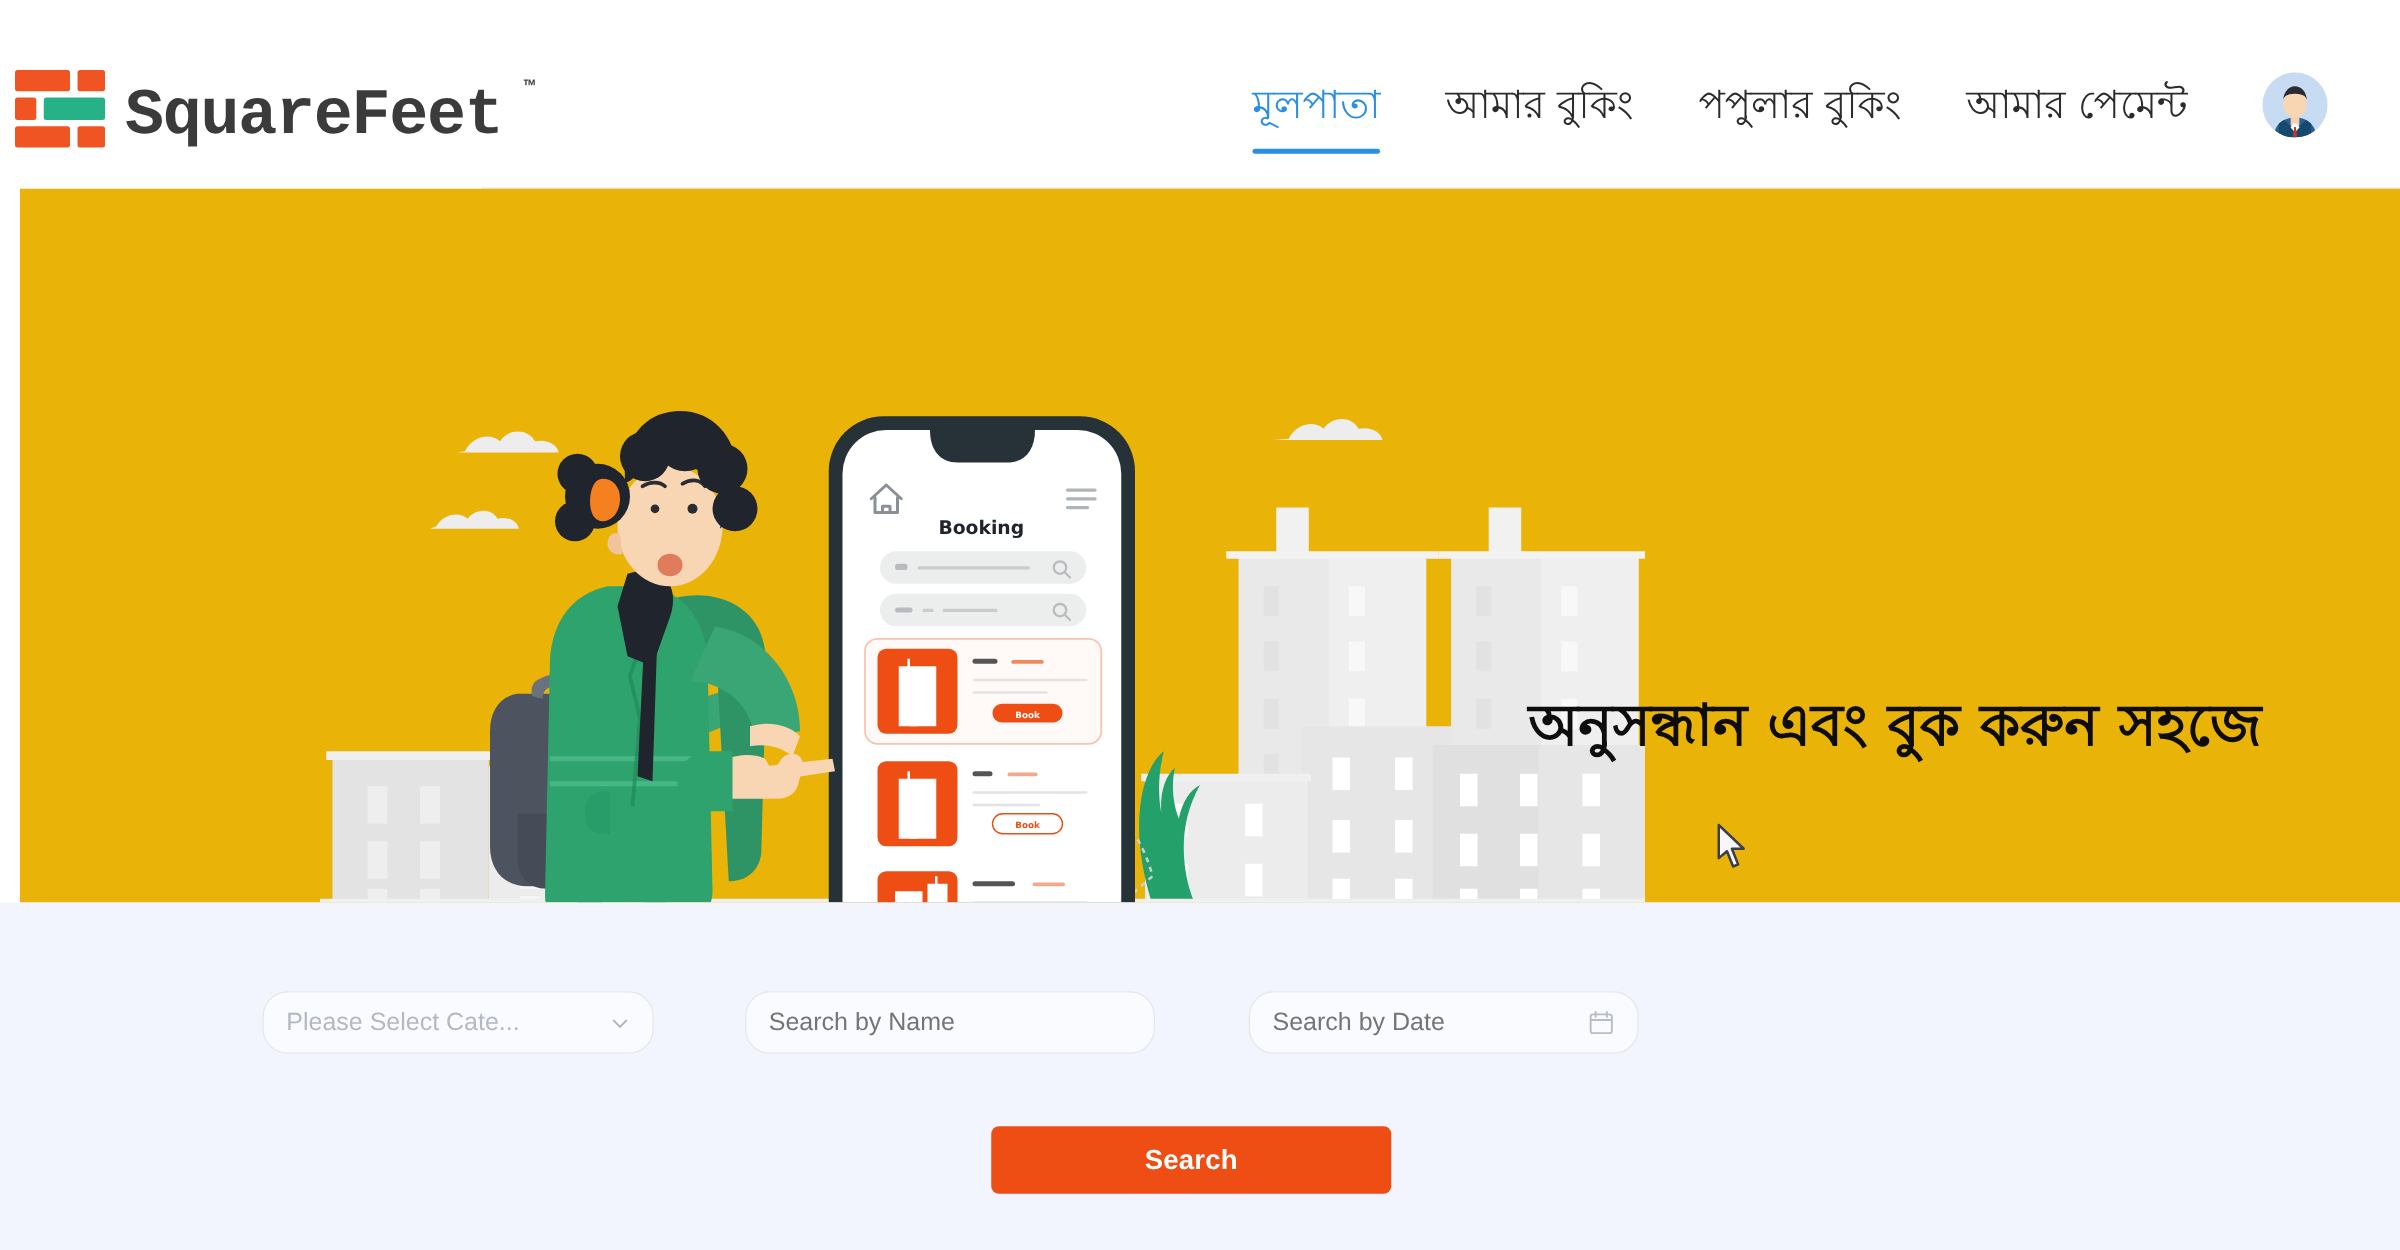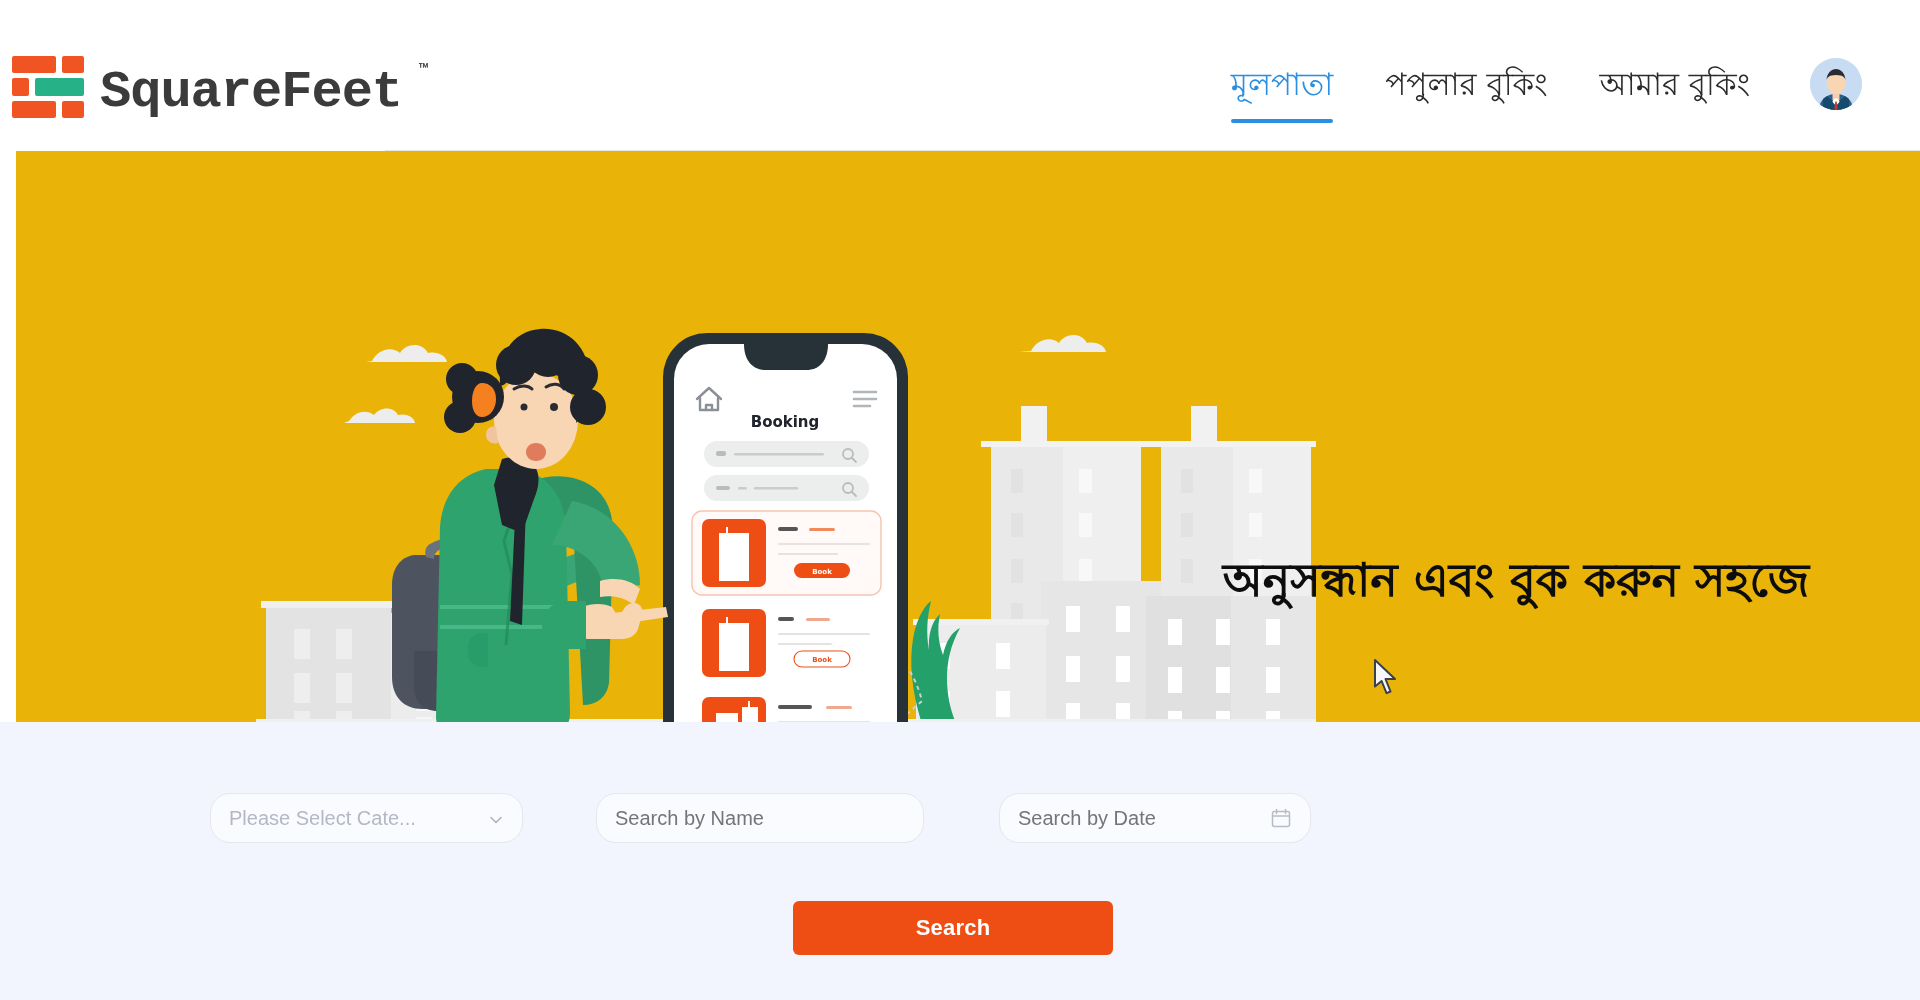--- a/index.html
+++ b/index.html
@@ -129,24 +129,27 @@
         <span>SquareFeet</span>
         <span class="tm">™</span>
       </div>
     </div>
 
     <div class="nav">
       <div class="nav-item active">
         <span>মূলপাতা</span>
       </div>
       <div class="nav-item">
+        <span>আমার বুকিং</span>
+      </div>
+      <div class="nav-item">
         <span>পপুলার বুকিং</span>
       </div>
       <div class="nav-item">
-        <span>আমার বুকিং</span>
+        <span>আমার পেমেন্ট</span>
       </div>
 
       <div class="avatar">
         <svg viewBox="0 0 52 52" width="52" height="52" aria-hidden="true">
           <circle cx="26" cy="26" r="26" fill="#c7dcf2"></circle>
           <path d="M9 52c0-10 7.6-16 17-16s17 6 17 16z" fill="#2c5f8a"></path>
           <path d="M17 38l9 8 9-8 4 3v11H13V41z" fill="#16496e"></path>
           <path d="M22.5 35h7v7l-3.5 4-3.5-4z" fill="#f6cfae"></path>
           <path d="M24.6 40.5h2.8l2.2 3.2-3.6 4.4-3.6-4.4z" fill="#ffffff"></path>
           <path d="M25.3 43.6h1.4l.9 7-1.6 2-1.6-2z" fill="#c0392b"></path>

